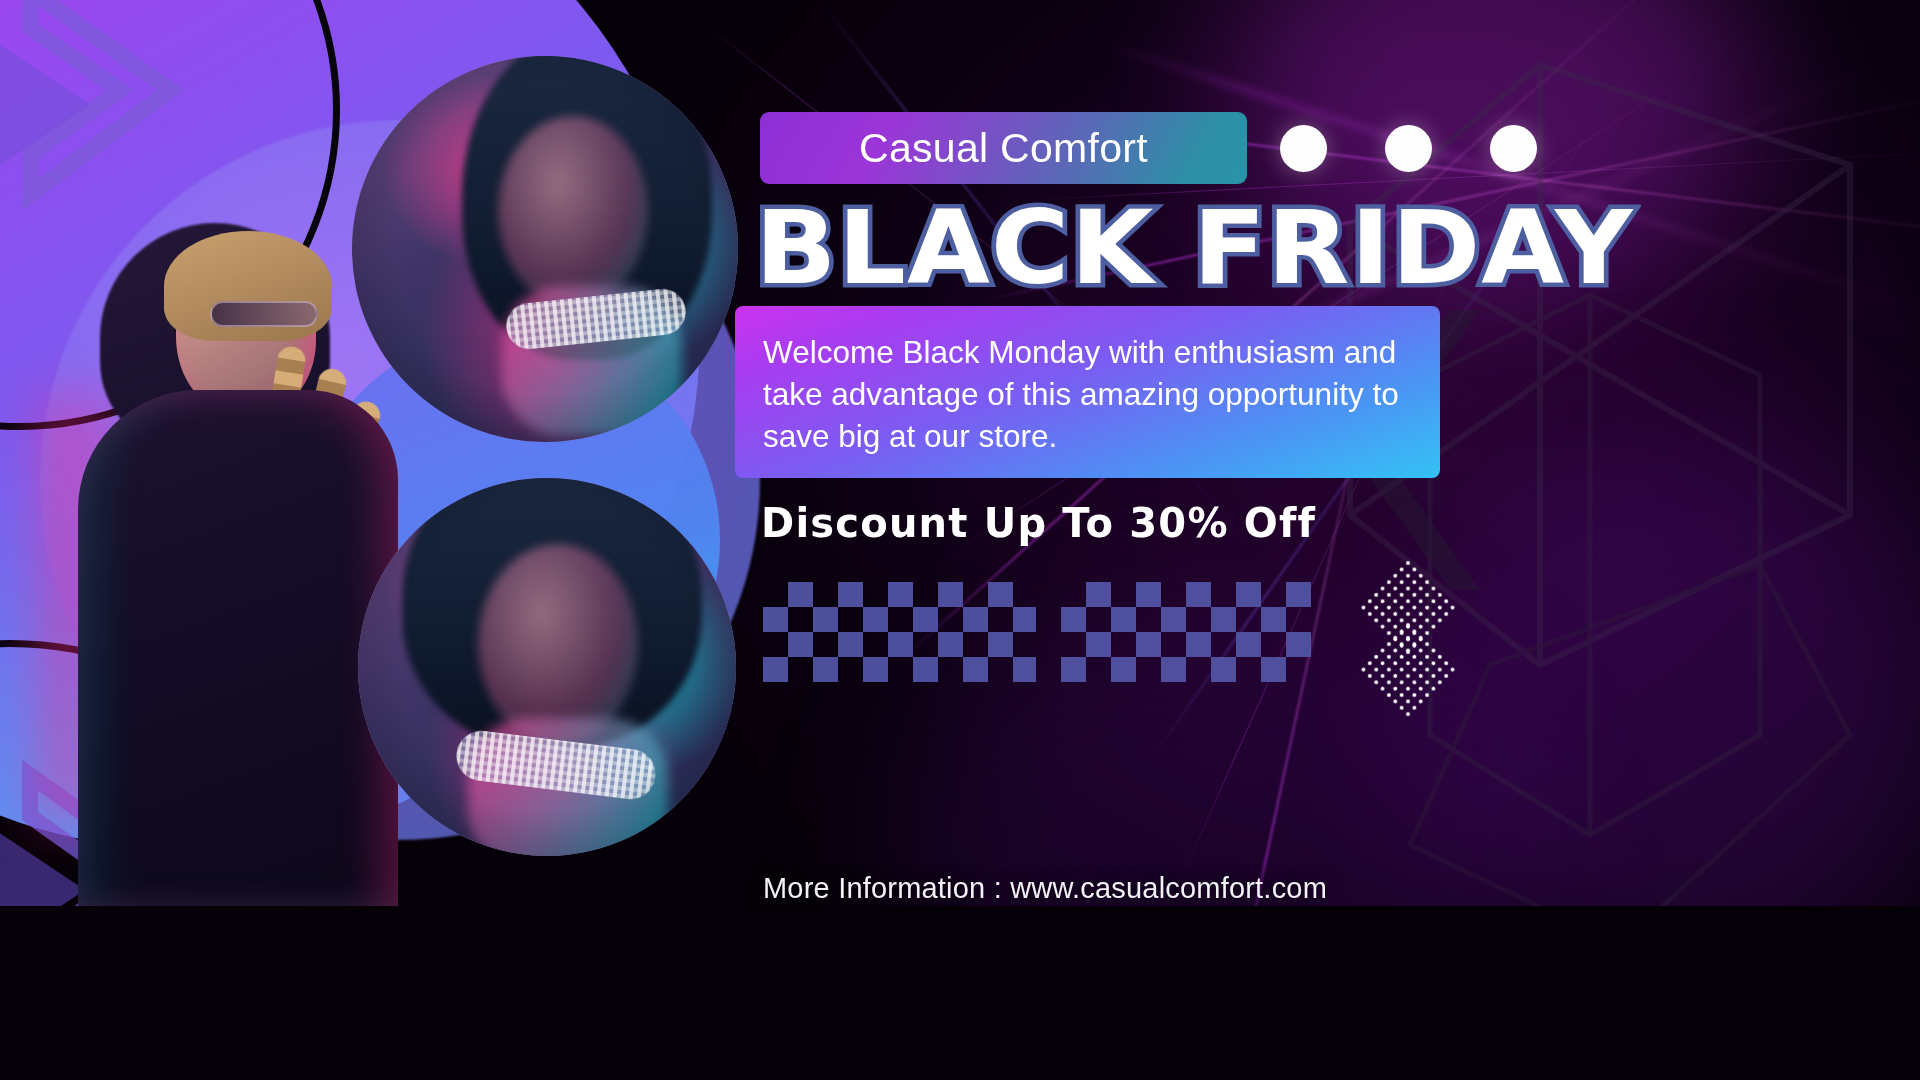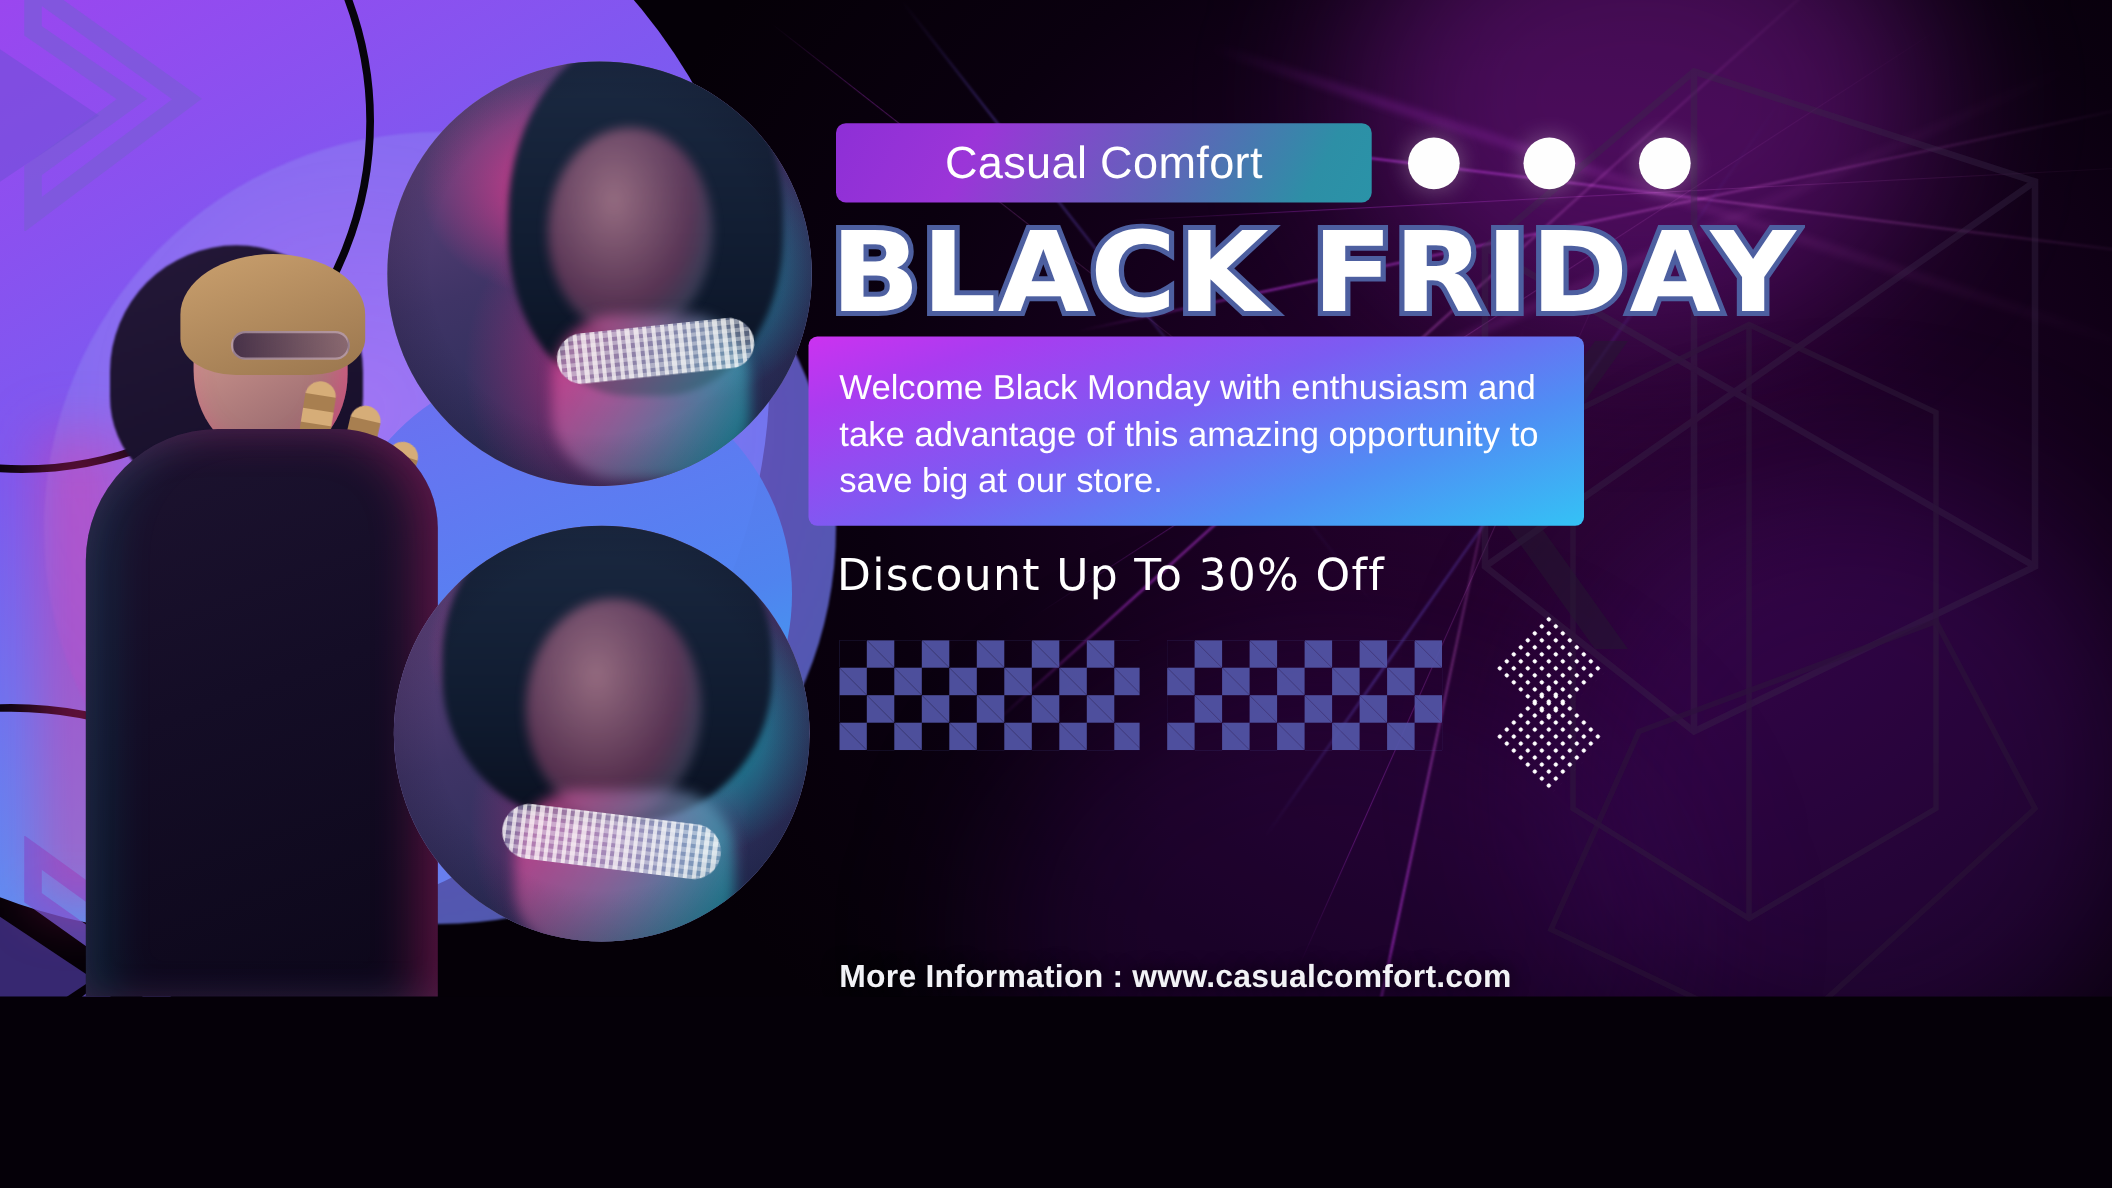--- a/index.html
+++ b/index.html
@@ -220,21 +220,21 @@
   .desc-text{
     position:absolute; left:28px; top:26px; width:640px;
     color:#ffffff; font-size:31.5px; line-height:1.33;
     font-family:"Liberation Sans", sans-serif; font-weight:400;
   }
 
   .discount{
     position:absolute; left:6px; top:500px;
     color:#ffffff;
     font-family:"DejaVu Sans", sans-serif;
-    font-weight:400;
+    font-weight:700;
     font-size:40px;
     letter-spacing:1.2px;
     white-space:nowrap;
   }
 
   
   .checker{
     position:absolute;
     background-color:transparent;
     background-image:
@@ -248,21 +248,21 @@
   
   .halftone{
     position:absolute;
     background-image:radial-gradient(circle, #ffffff 1.6px, rgba(255,255,255,0) 2.3px);
     background-size:9px 9px;
   }
 
   .more-info{
     position:absolute; left:8px; top:872px;
     color:#f2f2f6; font-size:29px; letter-spacing:.2px;
-    font-family:"Liberation Sans", sans-serif; font-weight:700;
+    font-family:"Liberation Sans", sans-serif; font-weight:400;
     white-space:nowrap;
     text-shadow:0 0 16px rgba(0,0,0,.9);
   }
 </style>
 </head>
 <body>
 
 <div class="stage">
 
   <div class="bg-base"></div>

